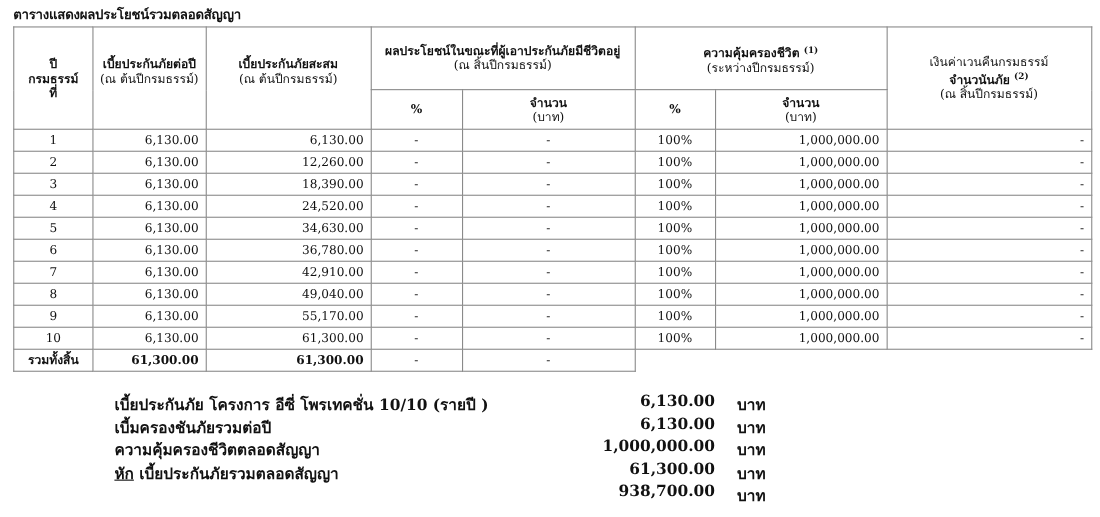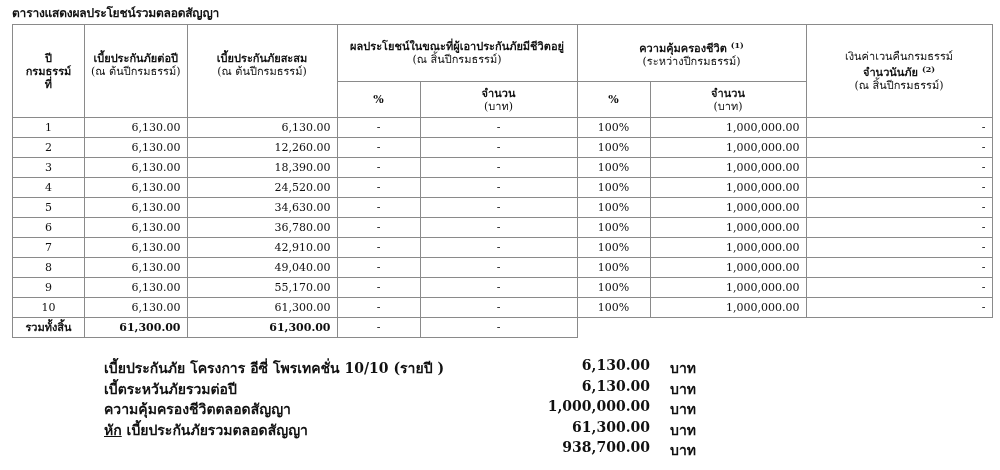--- a/index.html
+++ b/index.html
@@ -214,21 +214,21 @@
     </tbody>
 </table>
 
 <div class="summary">
   <div class="row">
     <span class="label">เบี้ยประกันภัย โครงการ อีซี่ โพรเทคชั่น 10/10  (รายปี )</span>
     <span class="value">6,130.00</span>
     <span class="unit">บาท</span>
   </div>
   <div class="row">
-    <span class="label">เบี้ตระหวันภัยรวมต่อปี</span>
+    <span class="label">เบี้มครองชันภัยรวมต่อปี</span>
     <span class="value">6,130.00</span>
     <span class="unit">บาท</span>
   </div>
   <div class="row">
     <span class="label">ความคุ้มครองชีวิตตลอดสัญญา</span>
     <span class="value">1,000,000.00</span>
     <span class="unit">บาท</span>
   </div>
   <div class="row">
     <span class="label"><u>หัก</u><span> เบี้ยประกันภัยรวมตลอดสัญญา</span></span>

